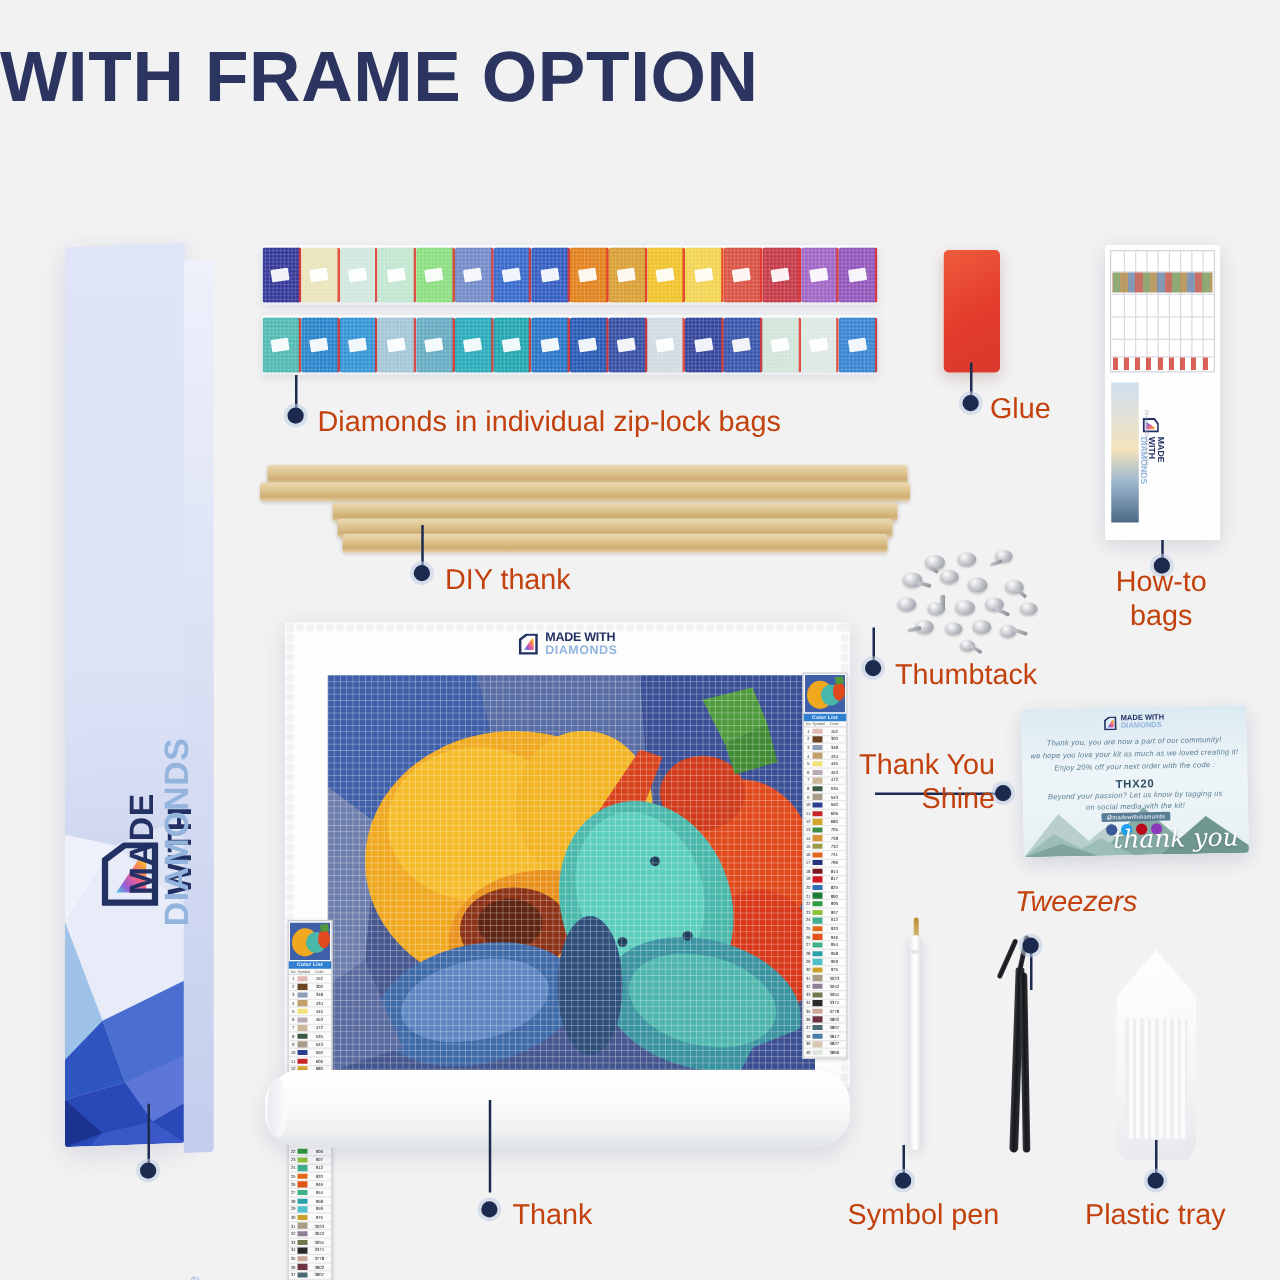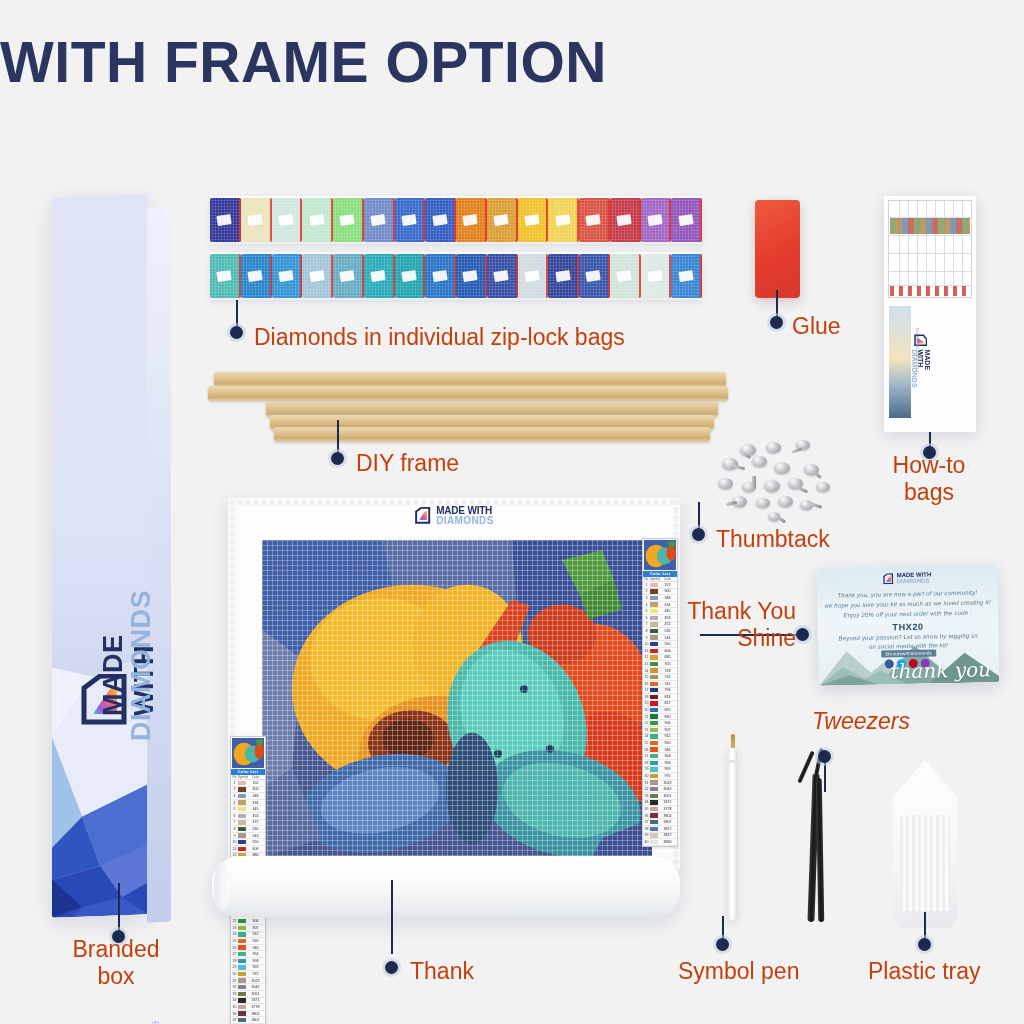--- a/index.html
+++ b/index.html
@@ -224,24 +224,20 @@
         <polygon points="13,40 32,12 37,12 37,40" fill="url(#prism)"></polygon>
       </svg>
     </div>
     <div class="vtext" id="bx-made">MADE WITH</div>
     <div class="vtext" id="bx-diam">DIAMONDS</div>
     <div class="vtext" id="bx-tag">Sparkle and Shine</div>
   </div>
 
   <div class="lead v" style="left:118px;top:883px;height:52px;"></div>
   <div class="dot" style="left:112px;top:930px;"></div>
-  <div class="callout two" style="left:48px;top:936px;width:136px;">
-    <div>Branded</div>
-    <div>box</div>
-  </div>
 
   <div class="obj" id="bags">
     <div class="bagrow" style="top:0;" id="row1">
         <div class="bag" style="left: 0%; width: 6.25%;">
           <div class="grain" style="background: radial-gradient(circle at 30% 30%, rgb(43, 47, 148) 0px, rgb(43, 47, 148) 40%, rgba(255, 255, 255, 0.25) 70%) 0% 0% / 3px 3px, rgb(43, 47, 148);"></div>
           <div class="zip"></div>
           <div class="lbl"></div>
         </div>
         <div class="bag" style="left: 6.25%; width: 6.25%;">
           <div class="grain" style="background: radial-gradient(circle at 30% 30%, rgb(233, 227, 184) 0px, rgb(233, 227, 184) 40%, rgba(255, 255, 255, 0.25) 70%) 0% 0% / 3px 3px, rgb(233, 227, 184);"></div>
@@ -408,21 +404,21 @@
 
   <div class="obj" id="frame">
     <div class="bar" style="left:6px;  top:2px;  width:512px;"></div>
     <div class="bar" style="left:0px;  top:16px; width:520px;"></div>
     <div class="bar" style="left:58px; top:32px; width:452px;"></div>
     <div class="bar" style="left:62px; top:45px; width:444px;"></div>
     <div class="bar" style="left:66px; top:57px; width:436px;"></div>
   </div>
   <div class="lead v" style="left:337px;top:420px;height:36px;"></div>
   <div class="dot" style="left:331px;top:452px;"></div>
-  <div class="callout" style="left:356px;top:450px;">DIY frame</div>
+  <div class="callout" style="left:356px;top:450px;">DIY thank</div>
 
   <div class="obj" id="canvas">
     <div id="cv-sheet"></div>
     <div class="perf" style="left:0;top:0;right:0;height:8px;"></div>
     <div class="perf" style="left:0;top:0;bottom:0;width:8px;"></div>
     <div class="perf" style="right:0;top:0;bottom:0;width:8px;"></div>
 
     <div id="cv-logo">
       <svg width="17" height="17" viewBox="0 0 48 52">
         <path d="M4 14 L20 2 L44 2 L44 48 L4 48 Z" fill="none" stroke="#223063" stroke-width="6"></path>

